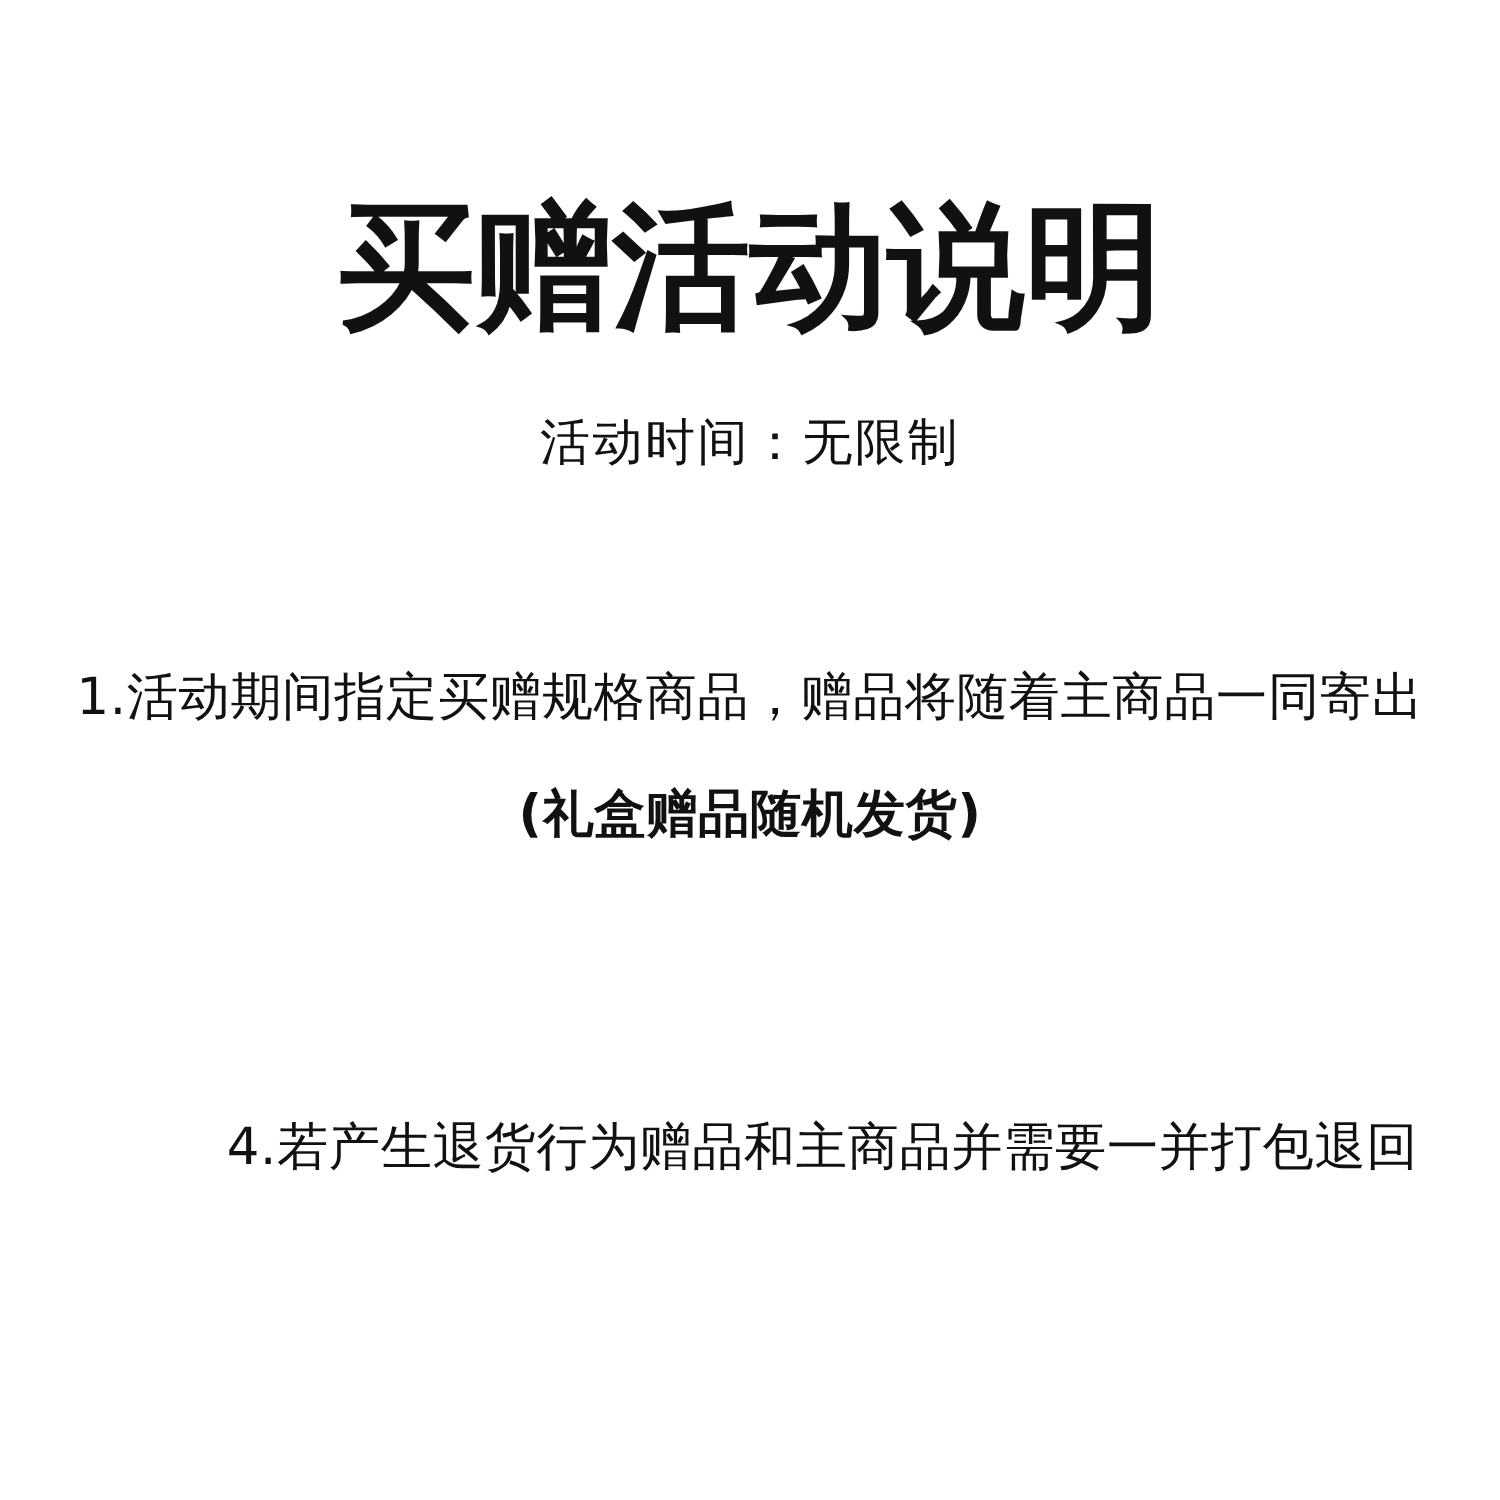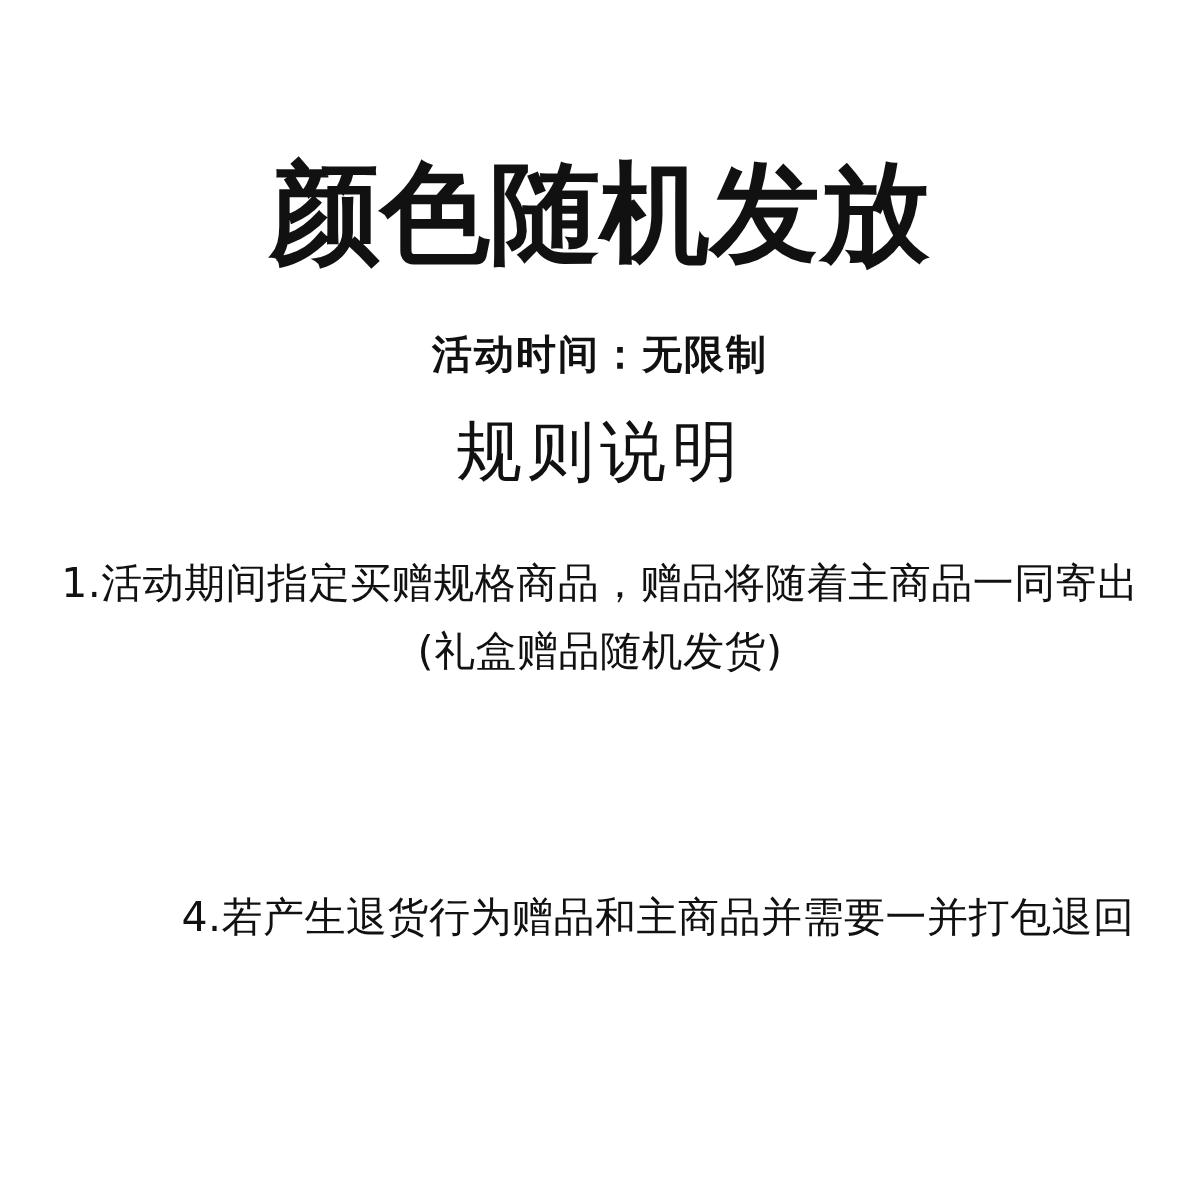--- a/index.html
+++ b/index.html
@@ -33,50 +33,49 @@
   }
   .title {
     top: 158px;
     font-size: 110px;
     font-weight: 900;
     letter-spacing: 0px;
   }
   .subtitle {
     top: 334px;
     font-size: 40px;
-    font-weight: 700;
+    font-weight: 400;
     letter-spacing: 2px;
   }
   .rules-heading {
     top: 419px;
     font-size: 66px;
     font-weight: 500;
     letter-spacing: 6px;
   }
   .rule {
     font-size: 41px;
     font-weight: 500;
     letter-spacing: 0.5px;
   }
-  .rule-1 { top: 563px; }
-  .rule-paren { top: 631px; }
+  .rule-1 { top: 537px; }
+  .rule-paren { top: 631px; font-weight: bold; }
   .rule-2 { top: 721px; }
   .rule-3 { top: 811px; }
   .rule-4 { top: 897px; transform: translateX(58px); }
   .rule-5 { top: 983px; }
 </style>
 </head>
 <body>
 
 <div class="canvas">
-  <h1 class="line title">颜色随机发放</h1>
+  <h1 class="line title">买赠活动说明</h1>
 
   <div class="line subtitle">活动时间：无限制</div>
 
-  <h2 class="line rules-heading">规则说明</h2>
 
   <p class="line rule rule-1">1.活动期间指定买赠规格商品，赠品将随着主商品一同寄出</p>
 
   <p class="line rule rule-paren">(礼盒赠品随机发货)</p>
 
 
 
   <p class="line rule rule-4">4.若产生退货行为赠品和主商品并需要一并打包退回</p>
 
 </div>

